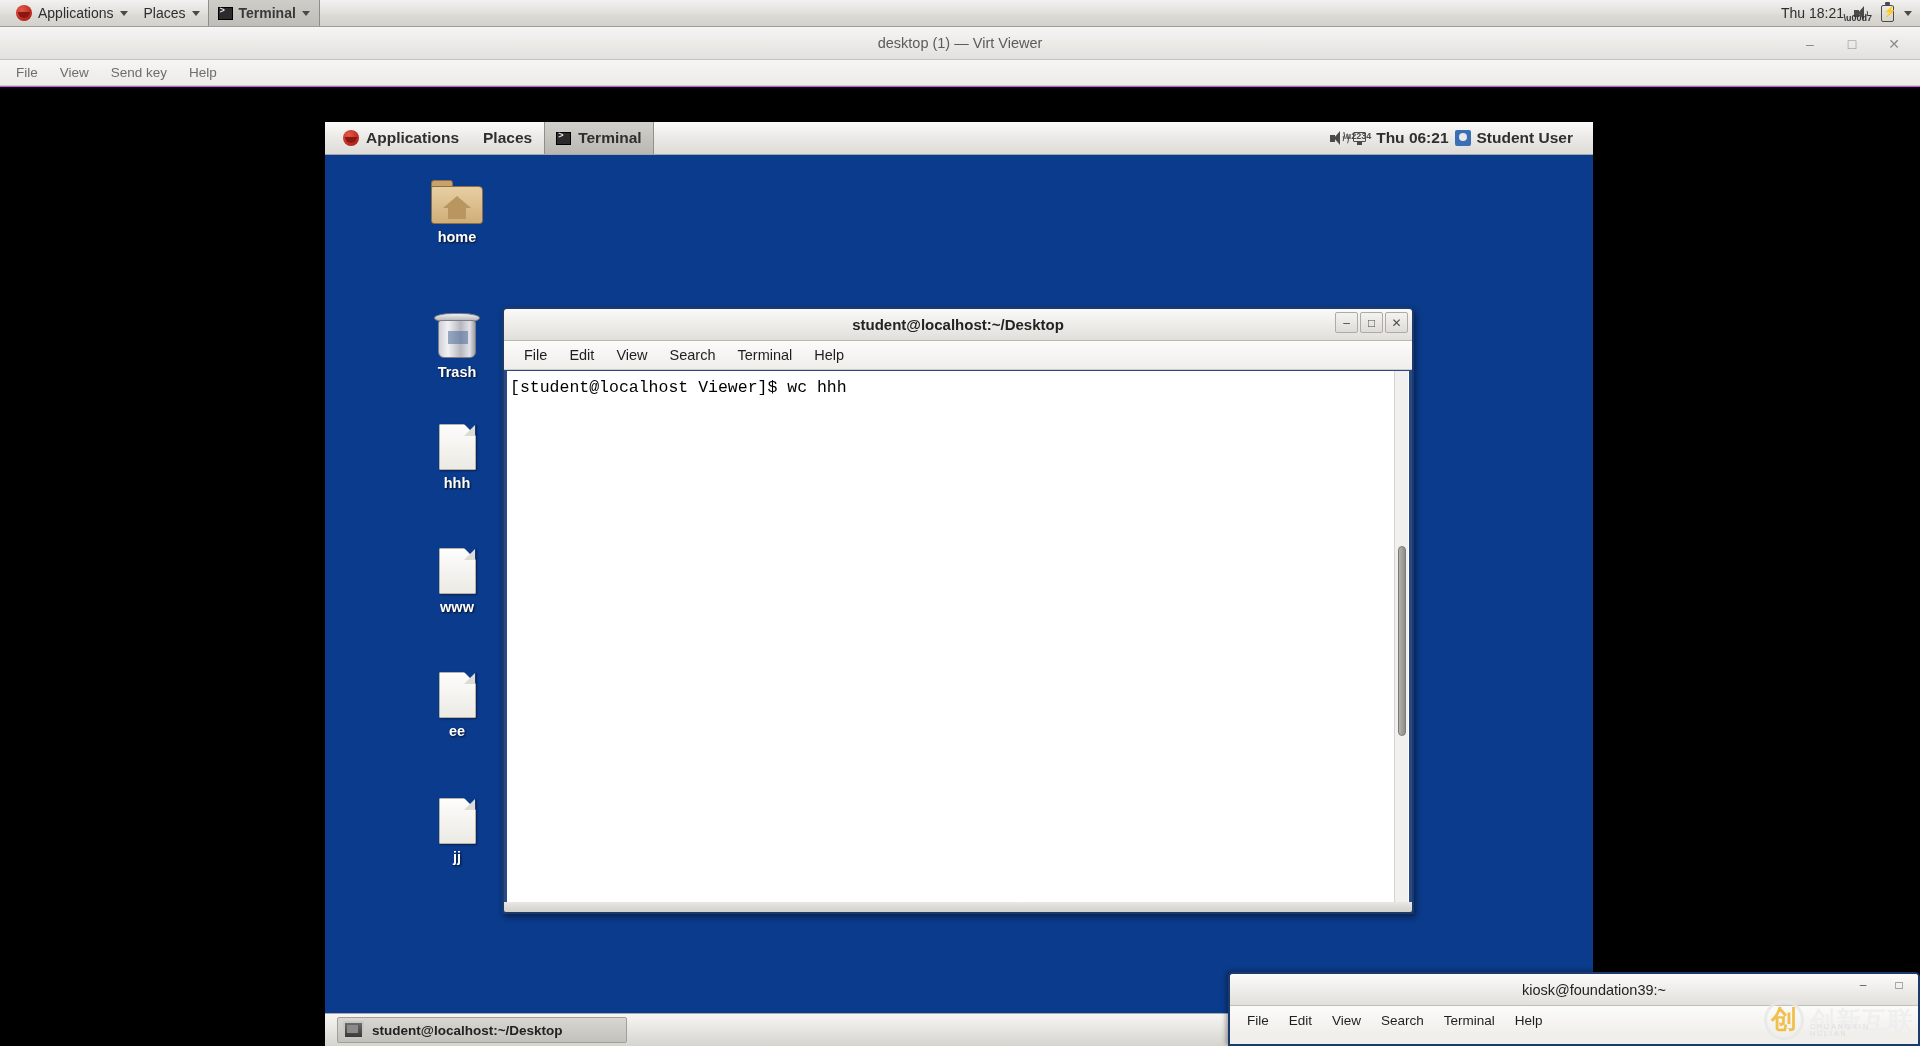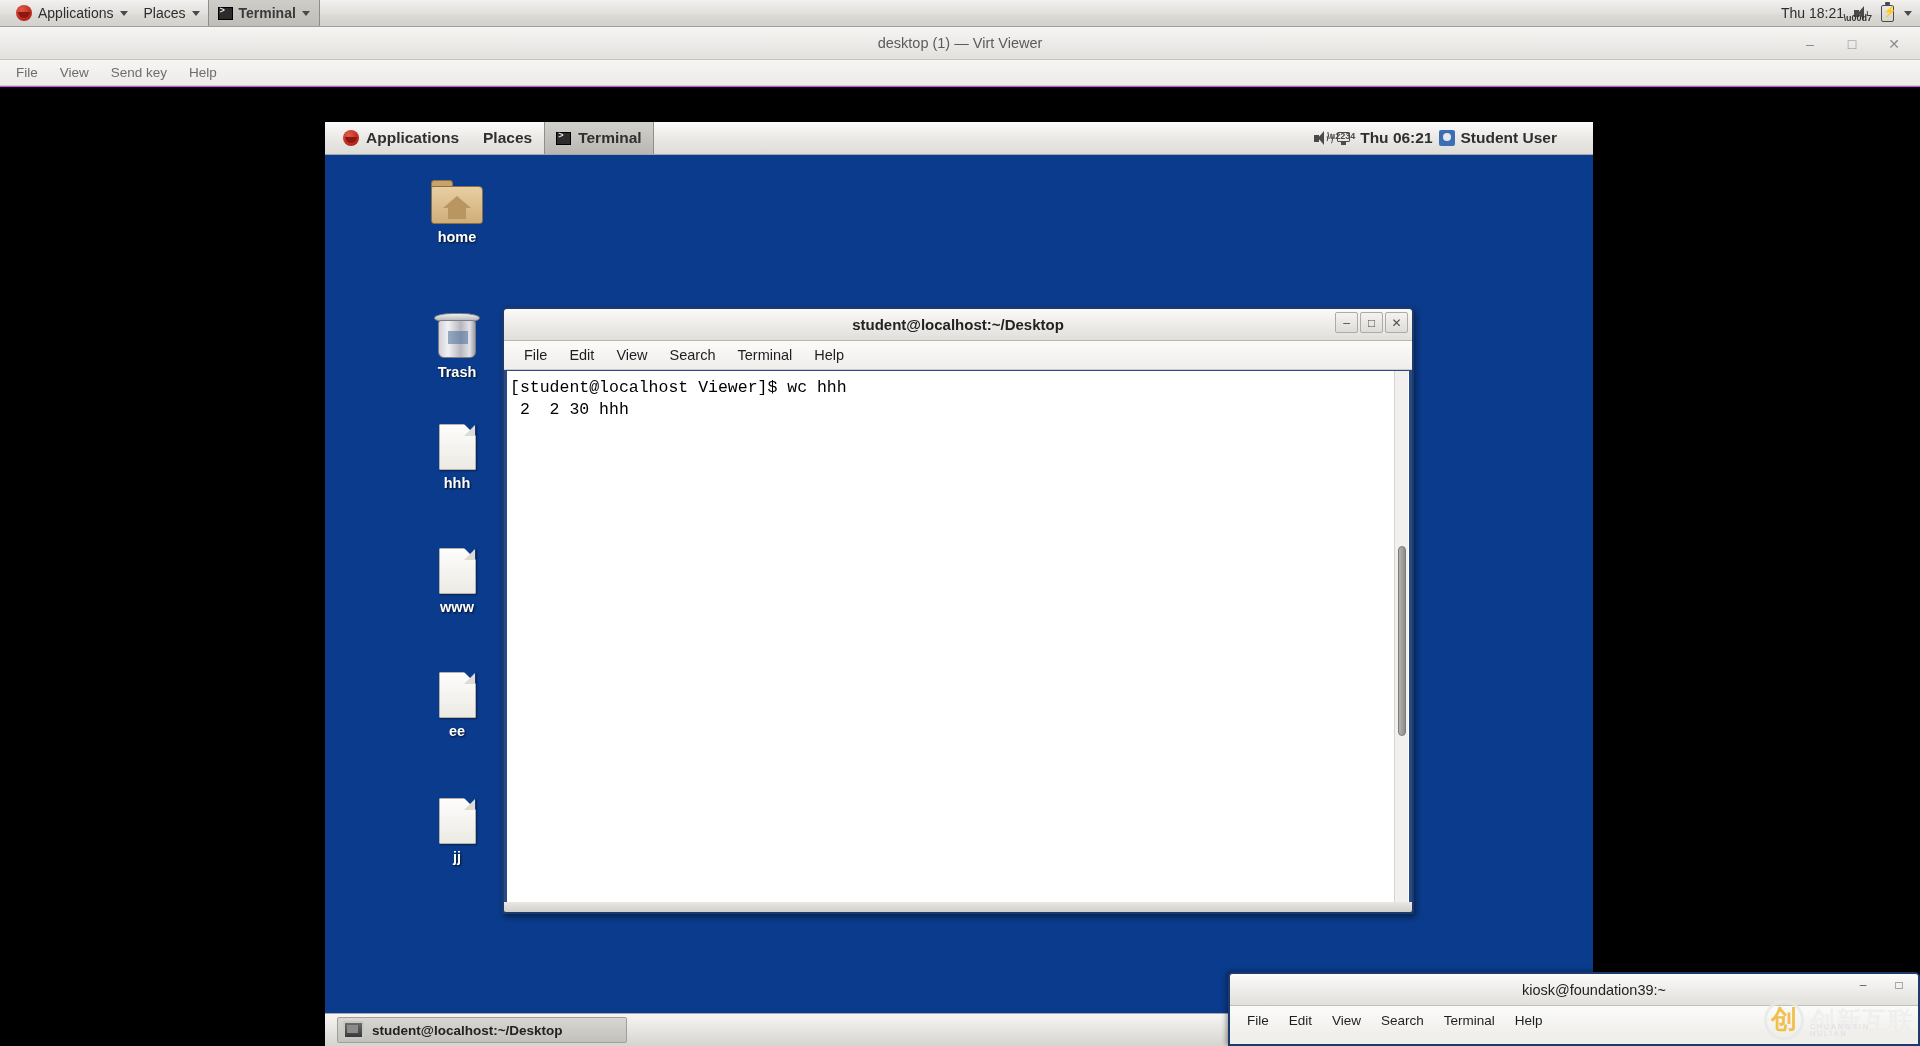--- a/index.html
+++ b/index.html
@@ -124,21 +124,21 @@
     overflow: hidden;
   }
   #guest-panel {
     position: absolute; left: 0; top: 0; width: 100%; height: 33px;
     background: linear-gradient(to bottom, #fbfbfa 0%, #ebe9e6 50%, #dedcd7 100%);
     border-bottom: 1px solid #a6a6a6;
     display: flex; align-items: center;
     font-size: 15.5px; font-weight: bold; color: #2f2f2f;
   }
   #guest-panel .gp-left { display: flex; align-items: center; gap: 0px; padding-left: 6px; }
-  #guest-panel .gp-right { margin-left: auto; display: flex; align-items: center; gap: 6px; padding-right: 36px; }
+  #guest-panel .gp-right { margin-left: auto; display: flex; align-items: center; gap: 6px; padding-right: 20px; }
   .gp-item { padding: 4px 12px; display: flex; align-items: center; gap: 7px; cursor: default; }
   .gp-task {
     display: flex; align-items: center; gap: 7px; padding: 5px 11px;
     background: linear-gradient(to bottom, #d2d0cb, #b9b7b1);
     border-left: 1px solid #8f8f8f; border-right: 1px solid #8f8f8f;
     height: 32px;
   }
   .gp-clock { font-weight: bold; font-size: 15.5px; color: #2f2f2f; }
   .user-ico {
     width: 16px; height: 16px; background: #3b6fb5; border-radius: 2px;
@@ -502,21 +502,21 @@
           </div>
         </div>
         <div id="gterm-menu">
           <span>File</span>
           <span>Edit</span>
           <span>View</span>
           <span>Search</span>
           <span>Terminal</span>
           <span>Help</span>
         </div>
-        <div id="gterm-body"><div>[student@localhost Viewer]$ wc hhh</div><div> 2  2 30 hhh</div></div>
+        <div id="gterm-body"><div>[student@localhost Viewer]$ wc hhh</div></div>
         <div id="gterm-scroll">
           <div id="gterm-thumb"></div>
         </div>
         <div id="gterm-bottom"></div>
       </div>
 
       <div id="guest-taskbar">
         <div id="taskbtn">
           <span class="tb-term-ico"></span>
           <span>student@localhost:~/Desktop</span>

